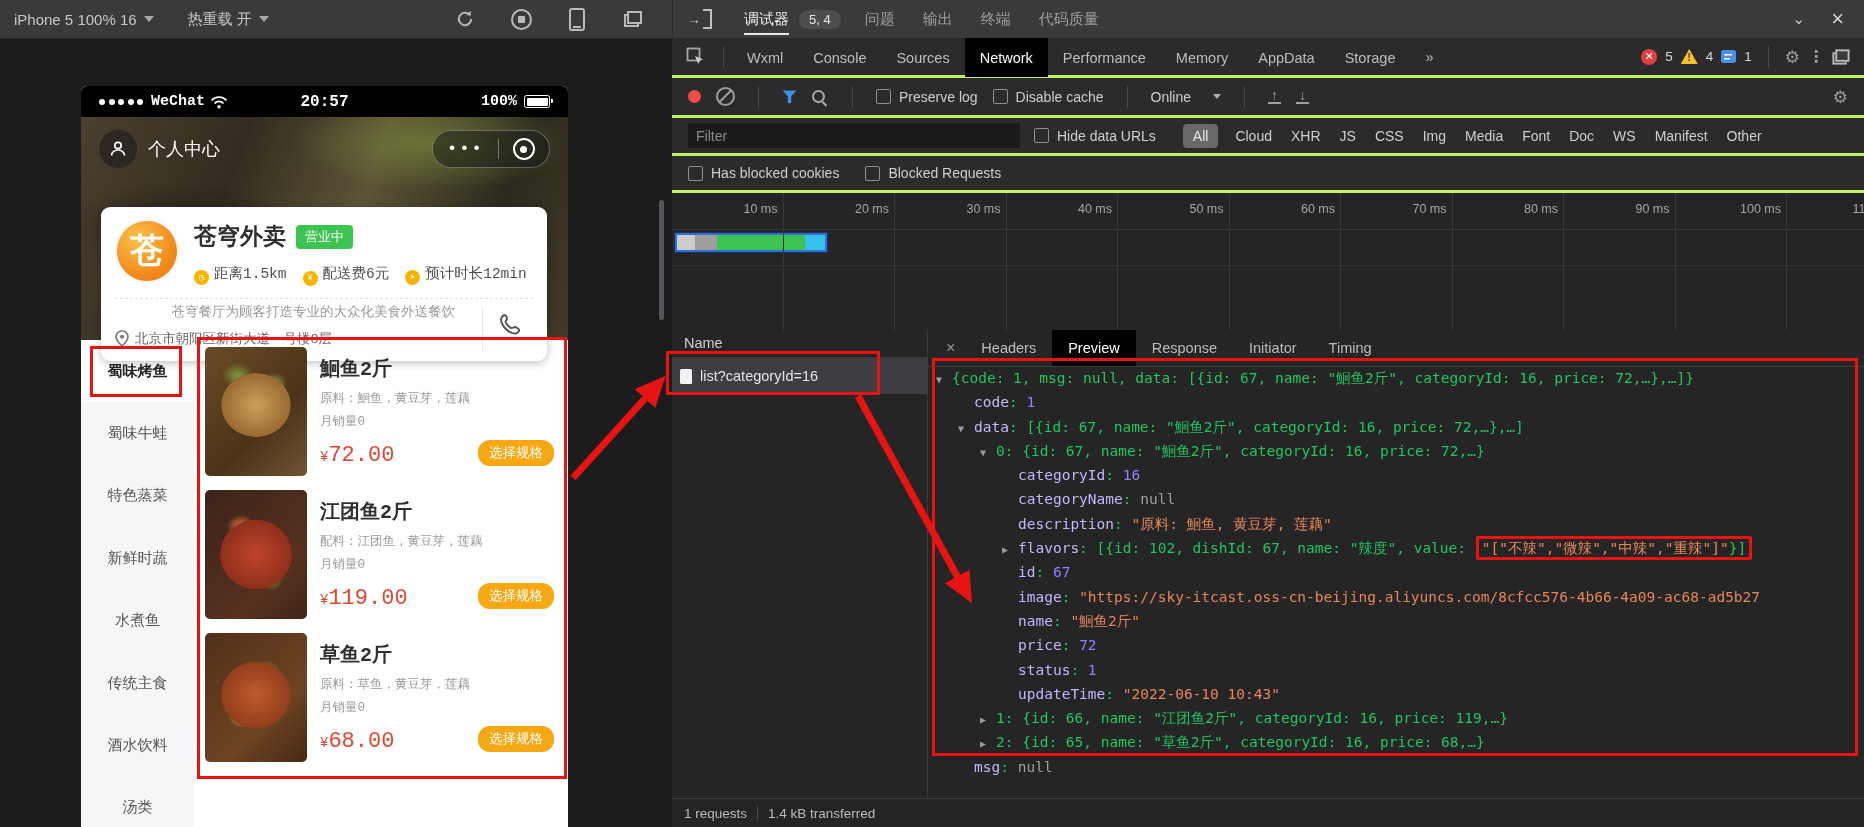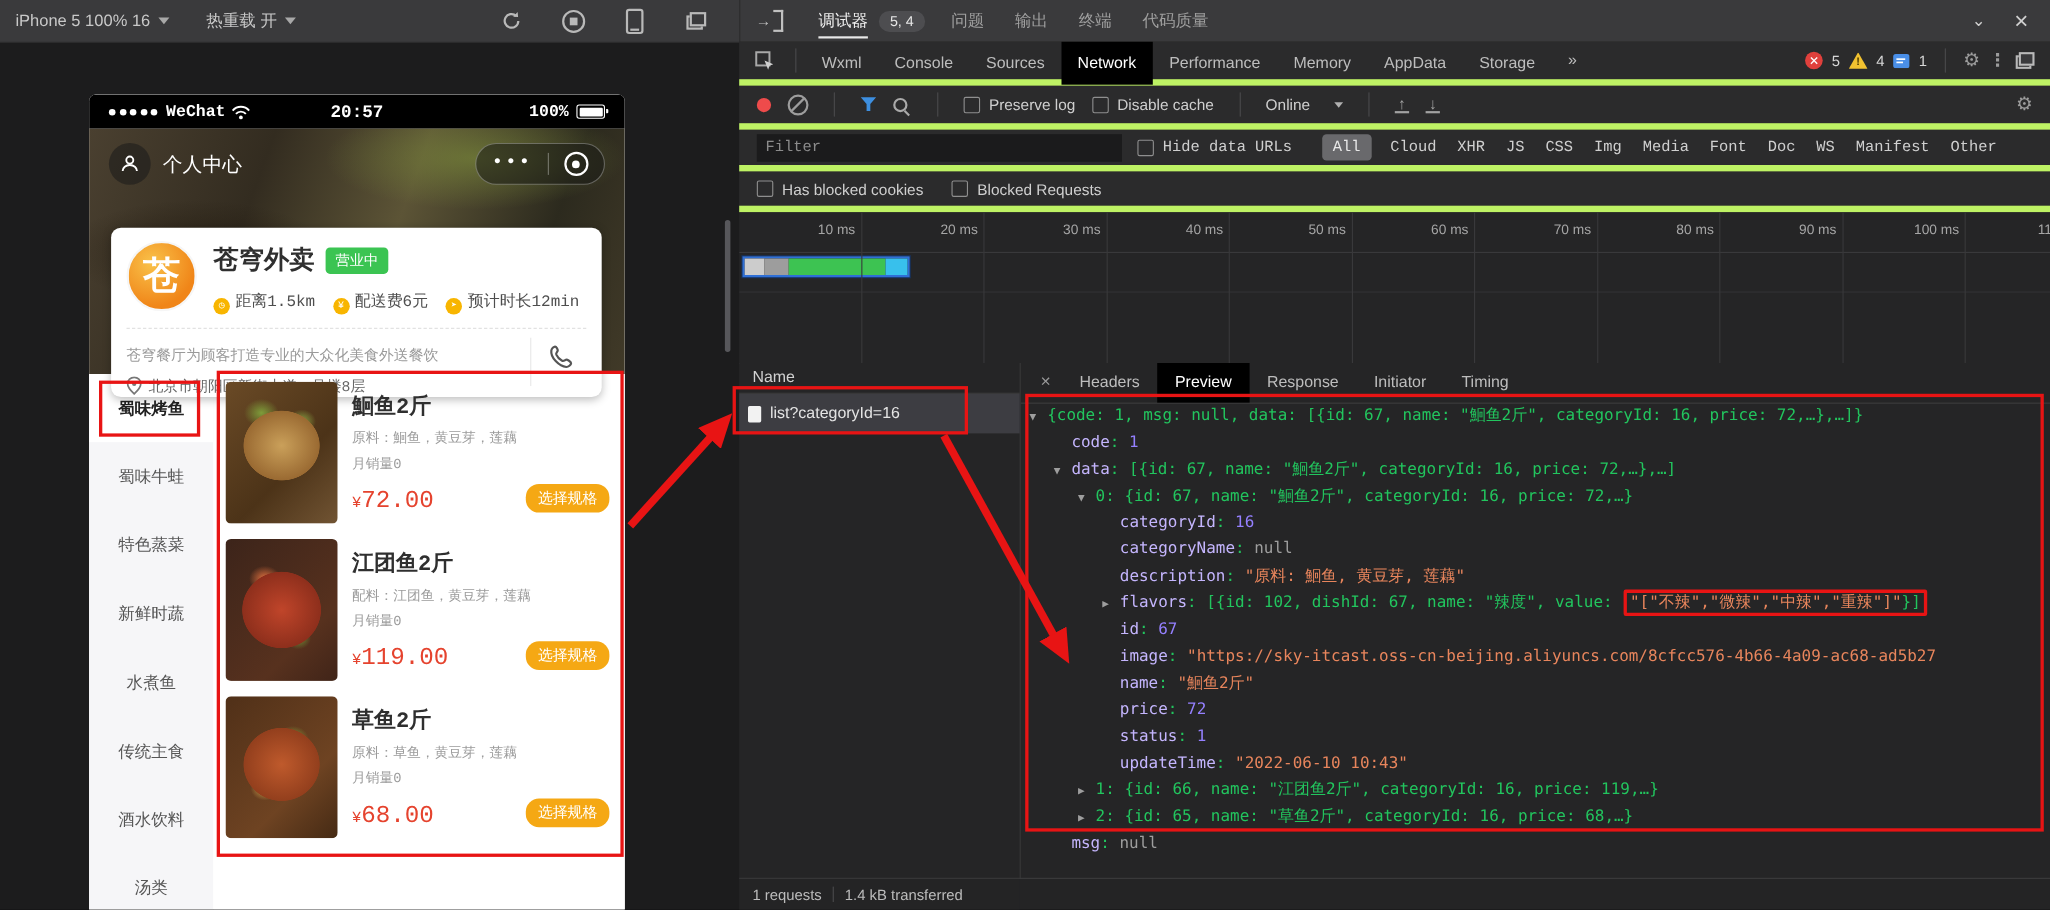--- a/index.html
+++ b/index.html
@@ -25,21 +25,21 @@
   .ic-dock .bar{display:inline-block;width:7px;height:16px;border:2px solid #c0c0c0;border-left:none;margin-left:2px;}
   .ed-tab{font-size:15px;color:#9f9f9f;padding:0 14px;height:37px;display:flex;align-items:center;position:relative;white-space:nowrap;}
   .ed-tab.active{color:#f0f0f0;}
   .ed-tab.active::after{content:"";position:absolute;left:14px;right:14px;bottom:3px;height:2px;background:#e8e8e8;}
   .ed-badge{margin-left:-4px;margin-right:10px;background:#4d4d50;border-radius:10px;padding:2px 10px;font-size:13px;color:#e6e6e6;}
   #win-controls{margin-left:auto;display:flex;align-items:center;gap:26px;padding-right:20px;color:#d0d0d0;}
   #win-chevron{font-size:15px;}
   #win-close{font-size:22px;line-height:20px;}
   
   #devtools{left:672px;top:38px;width:1192px;height:789px;background:#242425;}
-  .dtrow{position:absolute;left:0;width:1192px;box-sizing:border-box;background:#2b2b2c;border-bottom:6px solid #bef264;display:flex;align-items:center;}
+  .dtrow{position:absolute;left:0;width:1192px;box-sizing:border-box;background:#2b2b2c;border-bottom:3px solid #bef264;display:flex;align-items:center;}
   #dt-tabs{top:0;height:40px;padding-left:10px;}
   .ic-inspect{margin:0 10px 0 4px;}
   .dt-sep{width:1px;height:22px;background:#4a4a4c;margin:0 8px;}
   .dt-tab{font-size:14.5px;color:#bdbdbd;padding:0 15px;height:39px;display:flex;align-items:center;cursor:default;white-space:nowrap;}
   .dt-tab.active{background:#000;color:#fff;}
   #dt-badges{margin-left:auto;display:flex;align-items:center;gap:8px;padding-right:14px;}
   .badge-num{font-size:13.5px;color:#d6d6d6;}
   .ic-err{width:16px;height:16px;border-radius:50%;background:#e0403c;color:#fff;font-size:11px;display:flex;align-items:center;justify-content:center;font-weight:bold;}
   .ic-warn{width:17px;height:15px;background:#f2c230;clip-path:polygon(50% 0,100% 100%,0 100%);color:#4a3a00;font-size:10px;display:flex;align-items:flex-end;justify-content:center;font-weight:bold;line-height:13px;}
   .ic-msg{width:15px;height:13px;border-radius:2.5px;background:#4a8fe8;background-image:linear-gradient(#fff,#fff),linear-gradient(#fff,#fff);background-size:8px 1.5px,6px 1.5px;background-position:3px 4px,3px 7.5px;background-repeat:no-repeat;}
@@ -51,21 +51,21 @@
   .ic-clear::after{content:"";position:absolute;left:-1px;top:6px;width:17px;height:2px;background:#9d9d9d;transform:rotate(-45deg);}
   .ic-search{width:9px;height:9px;border:2px solid #aaa;border-radius:50%;position:relative;margin-right:4px;}
   .ic-search::after{content:"";position:absolute;left:9px;top:9px;width:6px;height:2px;background:#aaa;transform:rotate(45deg);transform-origin:0 0;}
   .chk{width:13px;height:13px;border:1.5px solid #8f8f8f;border-radius:2px;background:transparent;display:inline-block;flex:none;}
   .chk-group{display:flex;align-items:center;gap:8px;font-size:14px;color:#cfcfcf;white-space:nowrap;}
   .select-like{display:flex;align-items:center;gap:22px;font-size:14px;color:#cfcfcf;}
   .dd-caret{width:0;height:0;border-left:4.5px solid transparent;border-right:4.5px solid transparent;border-top:5.5px solid #b0b0b0;}
   .ic-arrow-line{display:inline-flex;flex-direction:column;align-items:center;color:#a2a2a2;font-size:14px;line-height:12px;}
   .ic-arrow-line .ln{width:13px;height:2px;background:#a2a2a2;margin-top:1px;}
   #net-actions .gear-right{margin-left:auto;padding-right:16px;}
-  #net-filter{top:80px;height:38px;padding-left:16px;gap:14px;background:#2b2b2c;font-family:Liberation Mono, monospace;}
+  #net-filter{top:80px;height:38px;padding-left:16px;gap:14px;background:#2b2b2c;}
   #filter-input{width:316px;height:25px;background:#1b1b1c;border:none;outline:none;color:#d0d0d0;font-size:14px;padding:0 8px;font-family:inherit;}
   #filter-input::placeholder{color:#8b8b8b;}
   .chip{font-size:14px;color:#cfcfcf;padding:4px 2px;white-space:nowrap;}
   .chip-active{background:#69696c;color:#e8e8e8;border-radius:4px;padding:4px 10px;}
   #chips-wrap{display:flex;align-items:center;gap:15px;margin-left:13px;}
   #net-blocked{top:118px;height:37px;padding-left:16px;gap:26px;background:#2b2b2c;}
   
   #timeline{position:absolute;left:0;top:155px;width:1192px;height:137px;background:#252526;border-bottom:1px solid #3c3c3e;display:flex;overflow:hidden;}
   .tl-col{width:110.5px;flex:none;border-right:1px solid #39393b;position:relative;height:100%;}
   .tl-label{position:absolute;right:5px;top:9px;font-size:12.5px;color:#a6a6a6;white-space:nowrap;}
@@ -130,21 +130,21 @@
   #p-card{position:absolute;left:20px;top:90px;width:446px;height:154px;background:#fff;border-radius:9px;box-shadow:0 2px 8px rgba(0,0,0,.25);box-sizing:border-box;padding:12px 14px 0 14px;}
   #card-top{display:flex;}
   .logo{width:64px;height:64px;border-radius:50%;background:radial-gradient(circle at 35% 30%,#f9c24a,#f08518 70%);display:flex;align-items:center;justify-content:center;color:#fff;font-size:34px;font-weight:bold;flex:none;border:2px solid #f6f6f6;box-sizing:border-box;}
   #card-right{margin-left:15px;padding-top:2px;}
   #shop-name-row{display:flex;align-items:center;gap:10px;}
   #shop-name{font-size:23px;font-weight:bold;color:#2f2f2f;}
   #shop-badge{background:#3bc452;color:#fff;font-size:13px;border-radius:4px;padding:3px 9px;}
   #shop-info{display:flex;align-items:center;gap:16px;margin-top:12px;font-size:14.5px;color:#4e4e4e;white-space:nowrap;}
   .info-ic{display:inline-flex;width:15px;height:15px;border-radius:50%;background:#f8b500;color:#fff;font-size:9px;align-items:center;justify-content:center;margin-right:5px;vertical-align:-2px;}
   #card-divider{border-top:1.5px dashed #e2e2e2;margin-top:12px;}
-  #card-mid{display:flex;margin-top:16px;}
+  #card-mid{display:flex;margin-top:4px;text-align:right;}
   #shop-slogan{font-size:13.5px;color:#9a9a9a;width:340px;line-height:20px;}
   #card-vline{position:absolute;right:64px;top:100px;width:1px;height:44px;background:#e8e8e8;}
   .ic-call{position:absolute;right:22px;top:104px;}
   #card-addr{display:flex;align-items:center;gap:6px;margin-top:7px;font-size:13.5px;color:#666;}
   
   #p-menu{display:flex;height:487px;}
   #category-list{width:113px;background:#f6f6f8;flex:none;overflow:hidden;}
   .cat{height:62.4px;display:flex;align-items:center;justify-content:center;font-size:15px;color:#555;}
   .cat-active{background:#fff;color:#222;font-weight:bold;}
   #dish-list{flex:1;background:#fff;padding:7px 8px 0 11px;box-sizing:border-box;overflow:hidden;}

